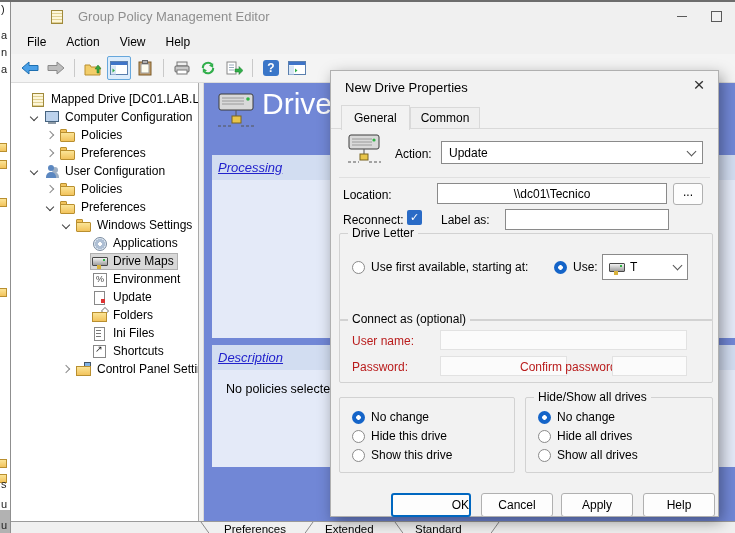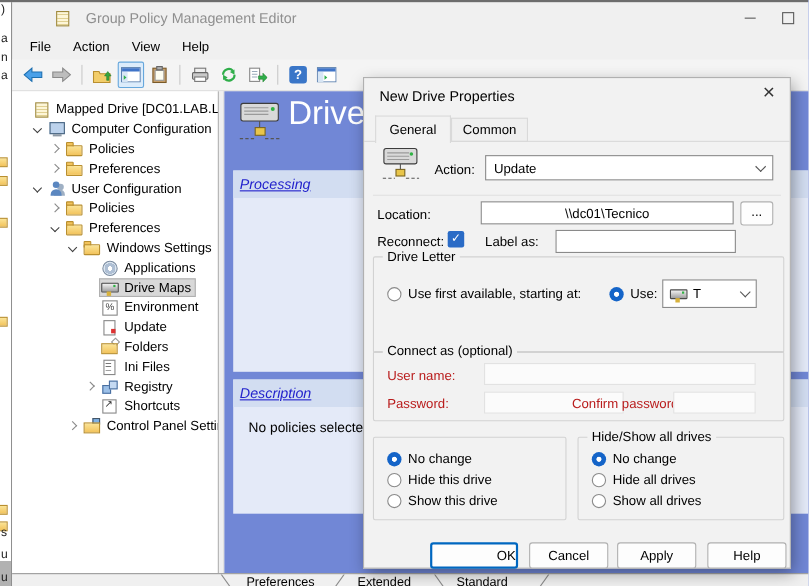--- a/index.html
+++ b/index.html
@@ -310,25 +310,20 @@
         <span class="chev none"></span>
         <span class="ico ico-folders"></span>
         <span>Folders</span>
       </div>
       <div class="trow lvl4">
         <span class="chev none"></span>
         <span class="ico ico-ini"></span>
         <span>Ini Files</span>
       </div>
       <div class="trow lvl4">
-        <span class="chev right"></span>
-        <span class="ico ico-registry"></span>
-        <span>Registry</span>
-      </div>
-      <div class="trow lvl4">
         <span class="chev none"></span>
         <span class="ico ico-shortcuts"></span>
         <span>Shortcuts</span>
       </div>
       <div class="trow lvl3">
         <span class="chev right"></span>
         <span class="ico ico-cpfolder"></span>
         <span>Control Panel Setting</span>
       </div>
     </div>

